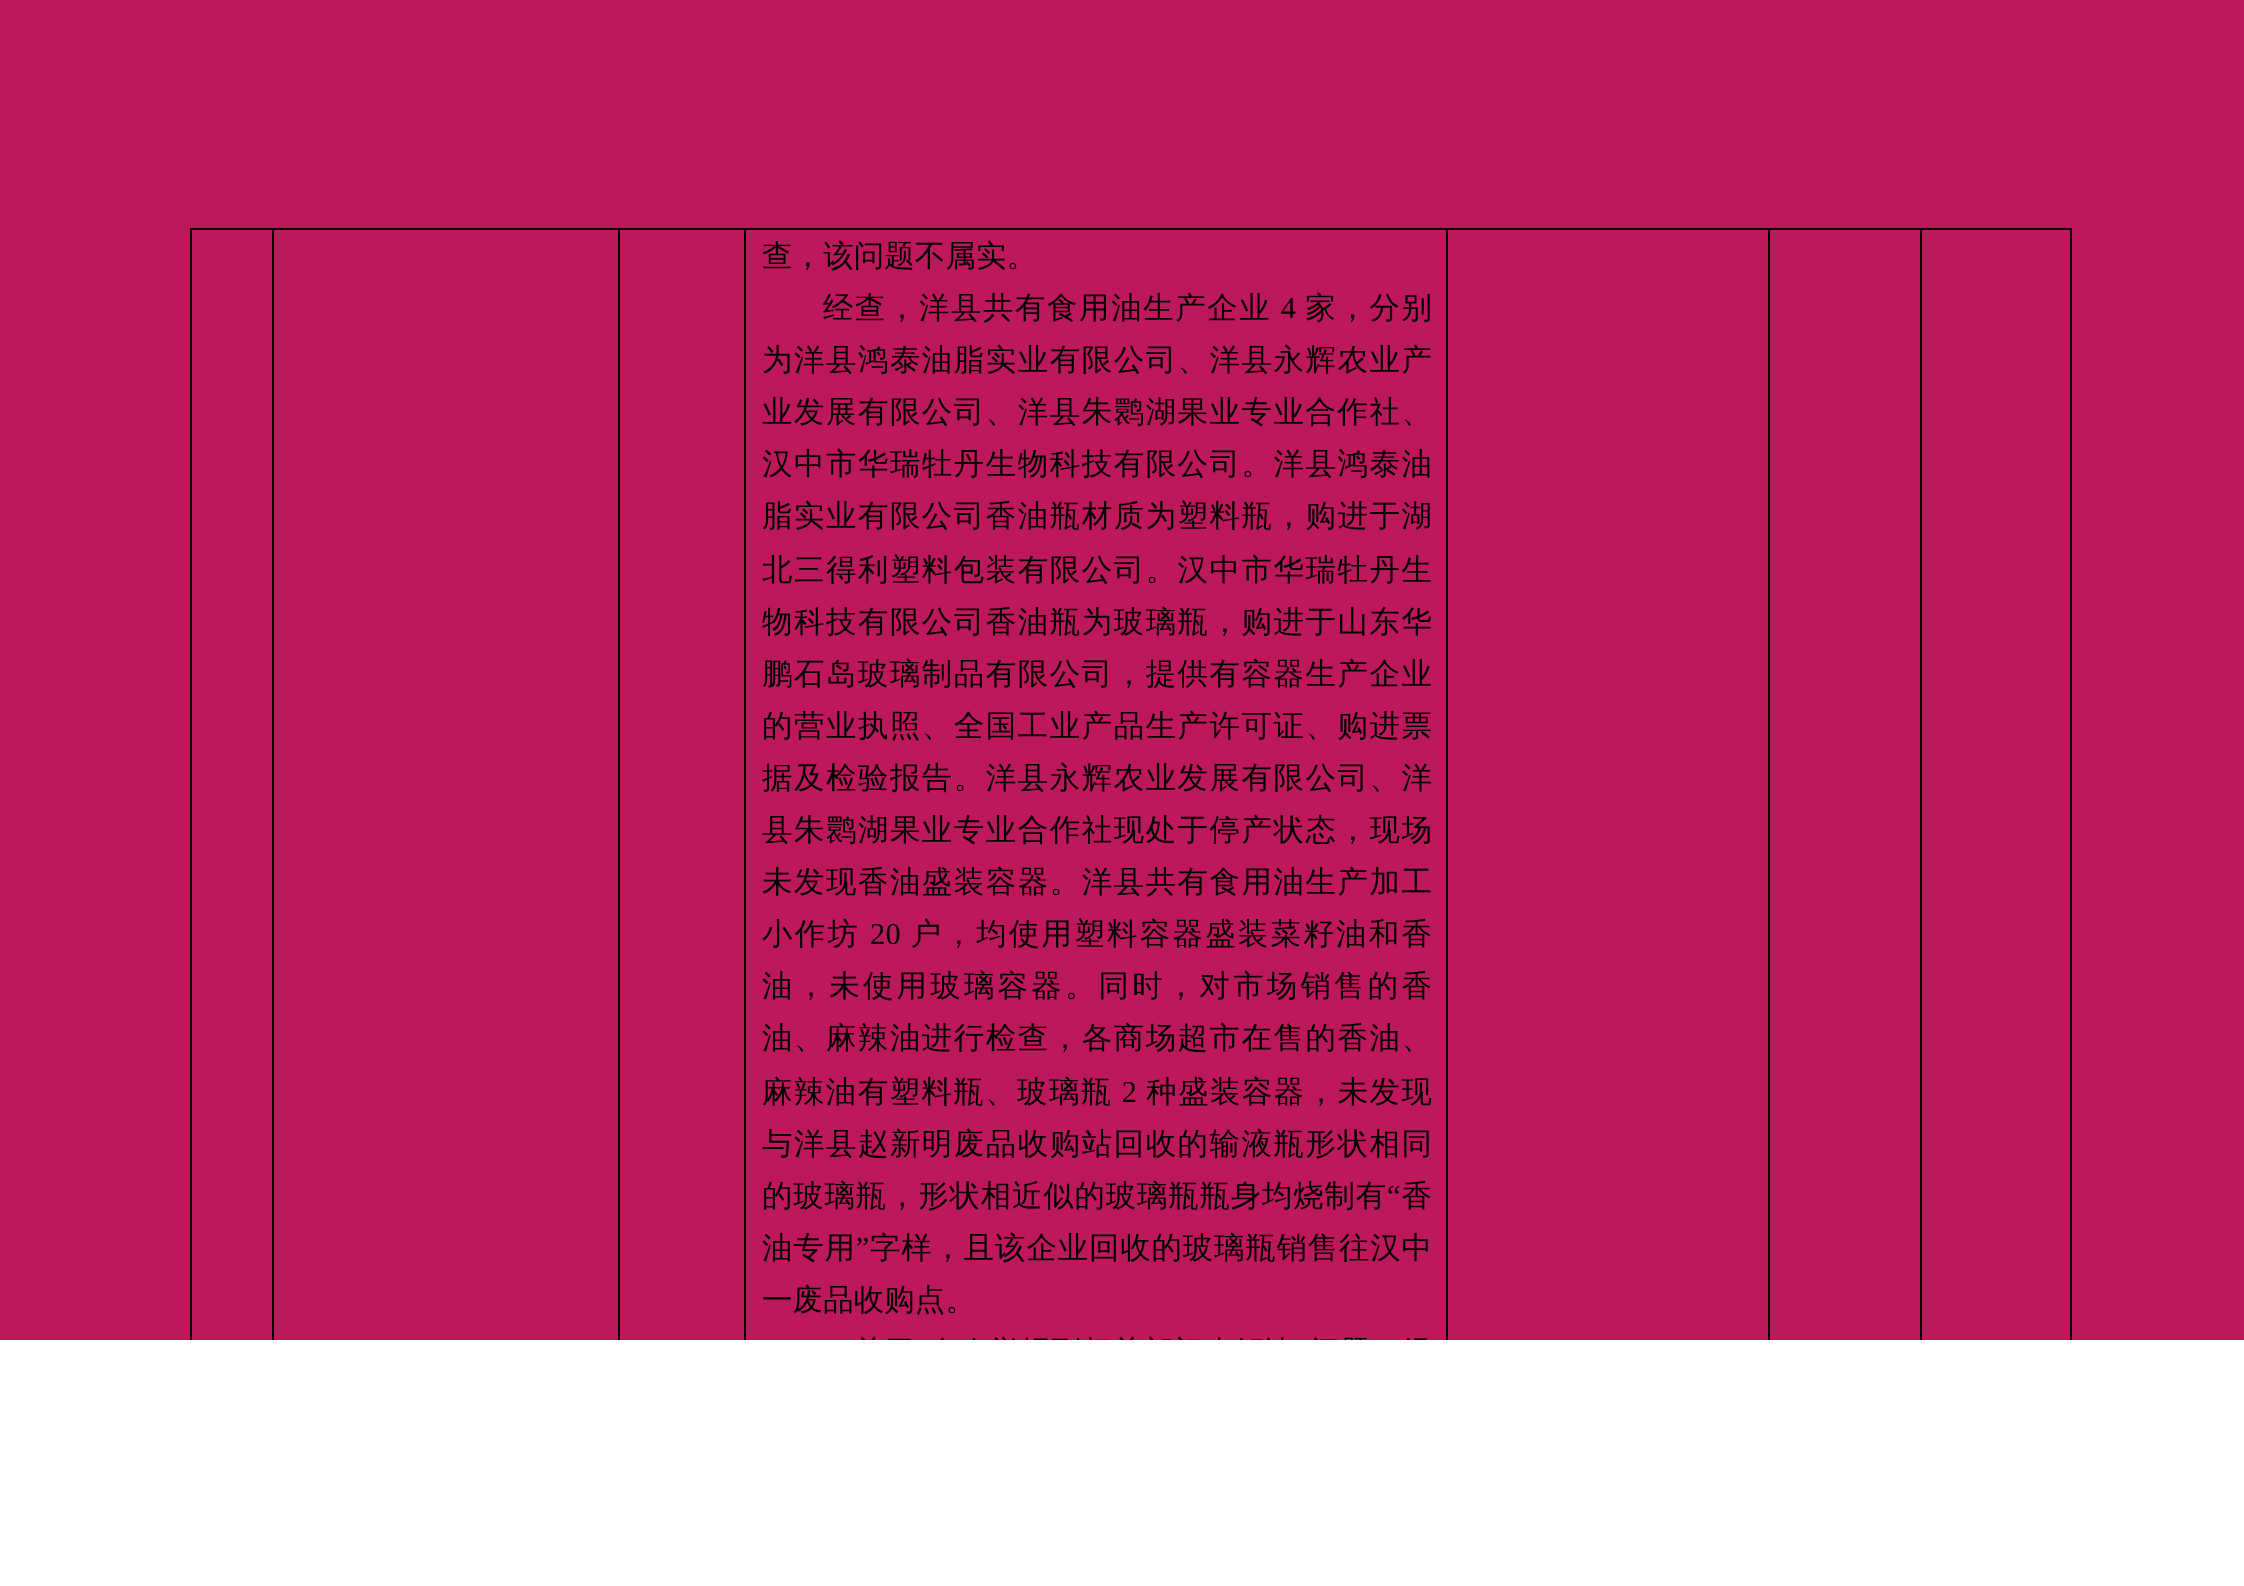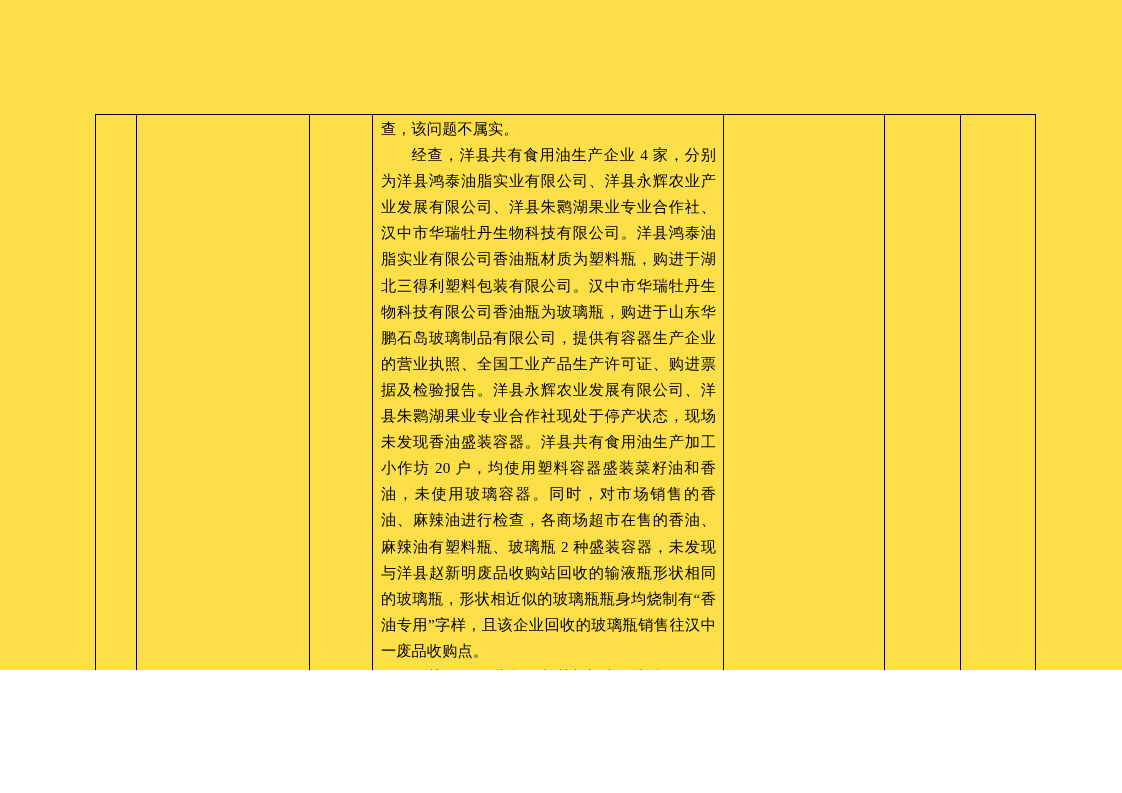--- a/index.html
+++ b/index.html
@@ -14,21 +14,21 @@
     color: #000000;
     position: relative;
     overflow: hidden;
   }
   .page {
     position: absolute;
     left: 0;
     top: 0;
     width: 1122px;
     height: 793px;
-    background: #fde047;
+    background: #be185d;
   }
   
   .doc-table {
     position: absolute;
     left: 95px;
     top: 114px;
     width: 933px;
     height: 556px;
     border-collapse: collapse;
     table-layout: fixed;

